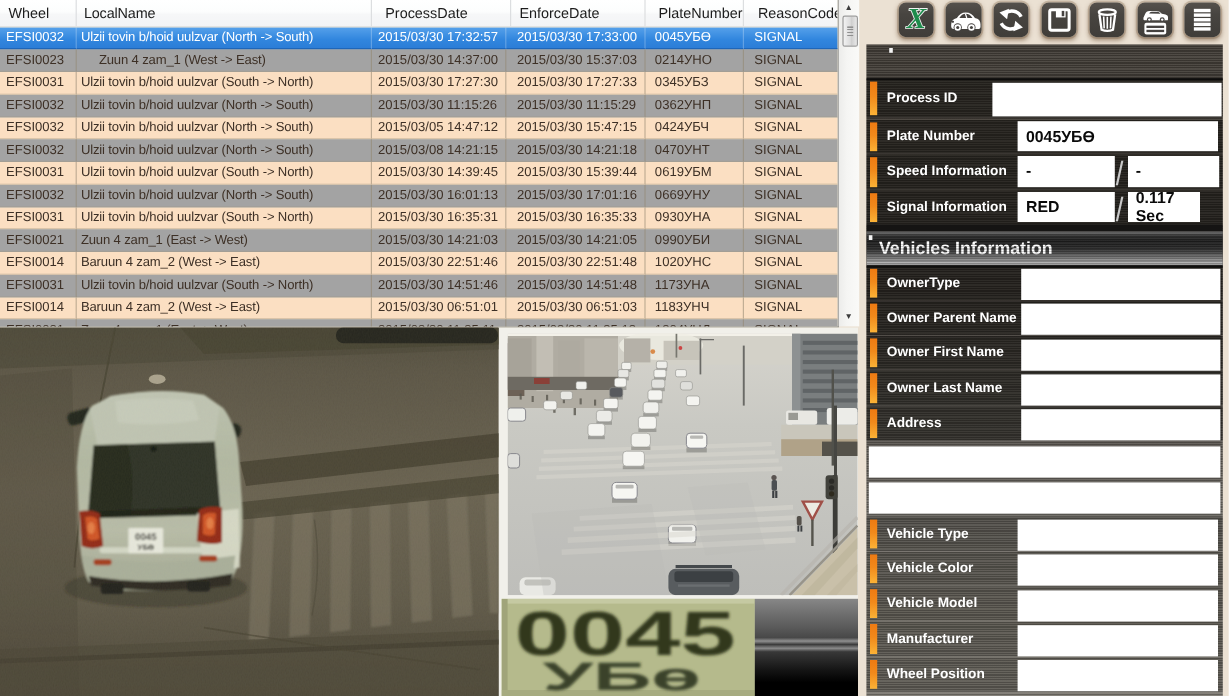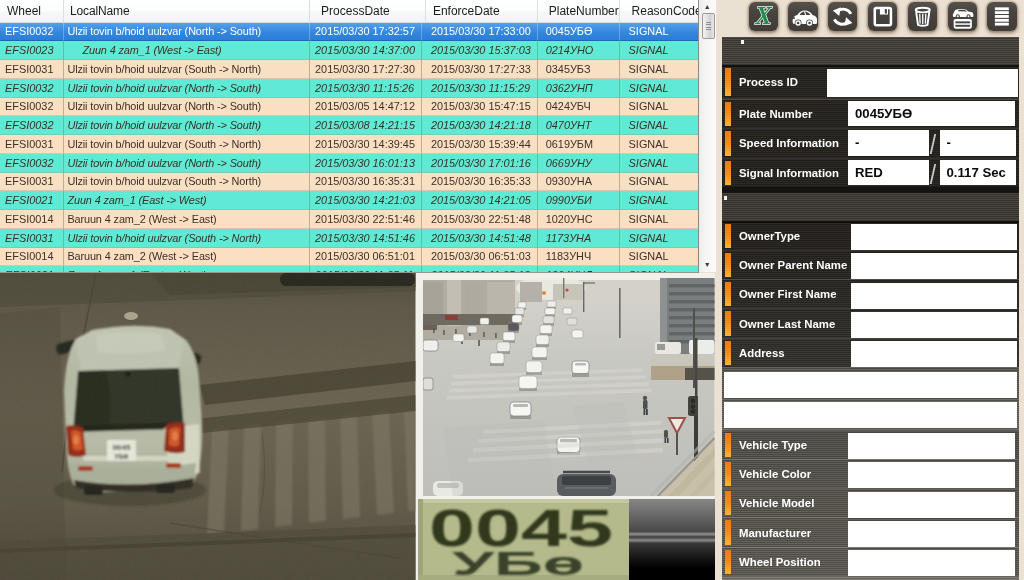--- a/index.html
+++ b/index.html
@@ -11,21 +11,21 @@
   #grid { position:absolute; left:0; top:0; width:699px; height:273px; overflow:hidden;
           background:#f1efdb; border-right:1.5px solid #8a8a8a; border-bottom:1px solid #9a958a; }
   .ghead { display:flex; height:22.5px; background:linear-gradient(180deg,#ffffff 0%,#fcfdfd 45%,#f6f7f8 55%,#f3f4f6 100%);
            border-bottom:1px solid #d9dadc; }
   .ghead .c { border-right:1px solid #dcdee0; font-size:12px; color:#1c1c1c;
               padding-left:7px; display:flex; align-items:center; white-space:nowrap; overflow:hidden; }
   .grow { display:flex; height:18.75px; }
   .grow .c { border-right:1px solid rgba(146,134,112,0.55); border-bottom:1px solid rgba(160,148,124,0.35);
              font-size:10.9px; color:#3d3026; padding-left:5px; display:flex; align-items:center;
              white-space:nowrap; overflow:hidden; }
-  .cream { background:#5eead4;font-style:italic; }
+  .cream { background:#a3a3a3; }
   .peach { background:#fbdfc2; }
   .sel   { background:linear-gradient(180deg,#55a0ea 0%,#3186de 55%,#2b7cd6 100%); }
   .sel .c { color:#ffffff; border-right:1px solid rgba(255,255,255,0.25); border-bottom:1px solid #1f66b8; }
   .c0{width:64.5px;} .c1{width:246px; letter-spacing:-0.12px;text-align:center;} .c2{width:112px;} .c3{width:116px;} .c4{width:82px;} .c5{width:78.5px; border-right:none !important;}
 
   
   #vscroll { position:absolute; left:699px; top:0; width:16.5px; height:271.5px;
              background:linear-gradient(90deg,#ececea 0%,#f5f5f3 40%,#fafaf8 100%); }
   #sb-up, #sb-dn { position:absolute; left:0; width:16.5px; height:14px; text-align:center; color:#3c3c3c;
                    font-size:7px; line-height:14px; }
@@ -570,24 +570,25 @@
       </div>
     <div class="wbox wval" style="left:126.5px;top:92.5px;width:80.5px;height:26.5px">-</div>
     <div class="wbox wval" style="left:218px;top:92.5px;width:76px;height:26.5px">-</div>
     <div class="slash" style="left:207.5px;top:92px">/</div>
 
     <div class="prow" style="top:121.5px;height:28.5px">
         <div class="obar"></div>
         <div class="plabel">Signal Information</div>
       </div>
     <div class="wbox wval" style="left:126.5px;top:123px;width:80.5px;height:24.5px">RED</div>
-    <div class="wbox wval" style="left:218px;top:123px;width:76px;height:24.5px">0.117 Sec</div>
+    <div class="wbox wval" style="left:218px;top:123px;width:60px;height:24.5px">0.117 Sec</div>
     <div class="slash" style="left:207.5px;top:122px">/</div>
 
     <div class="dstrip" style="top:150px;height:6px"></div>
+    <div class="shead" style="top:156px">Vehicles Information</div>
     <div class="dstrip" style="top:183.5px;height:2.5px"></div>
 
     <div class="prow" style="top:184.5px;height:28.3px">
         <div class="obar"></div>
         <div class="plabel">OwnerType</div>
       </div>
     <div class="wbox" style="left:129.5px;top:187px;width:166px;height:26px"></div>
 
     <div class="prow" style="top:213.8px;height:28.3px">
         <div class="obar"></div>

